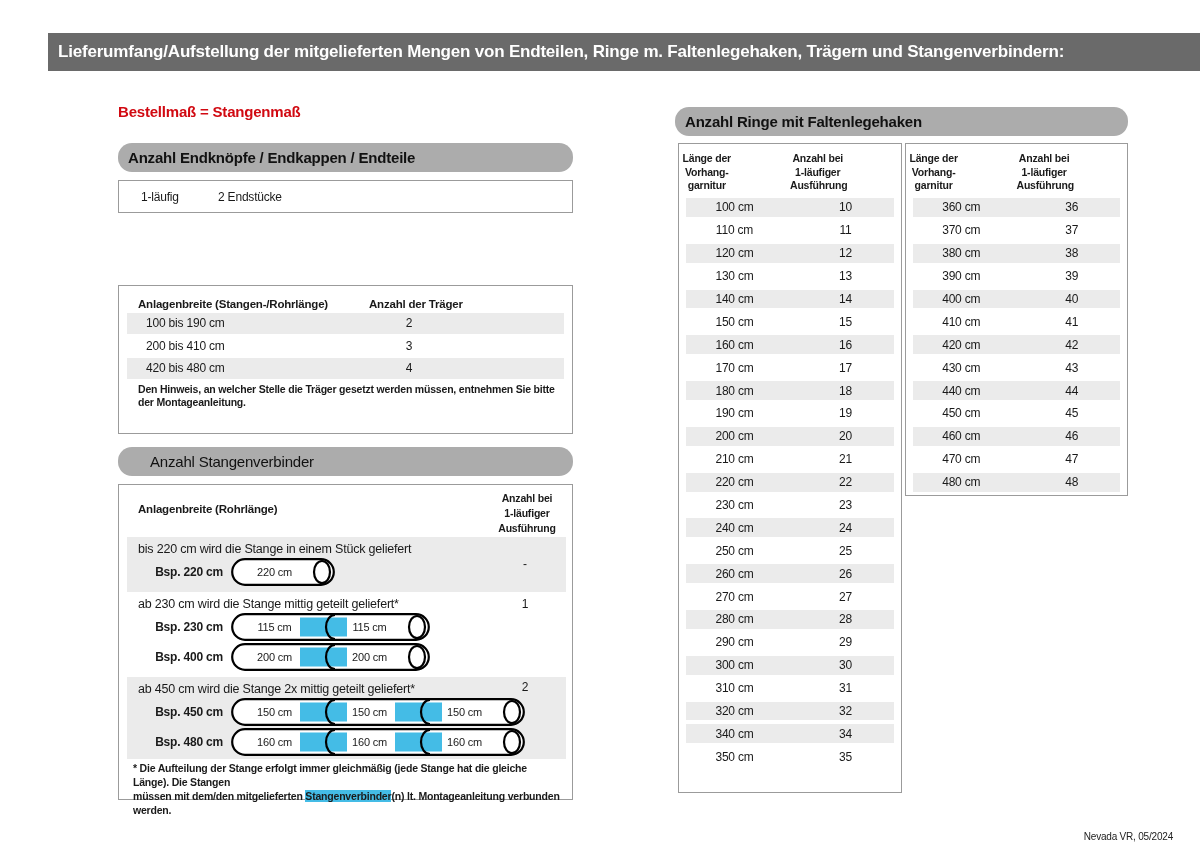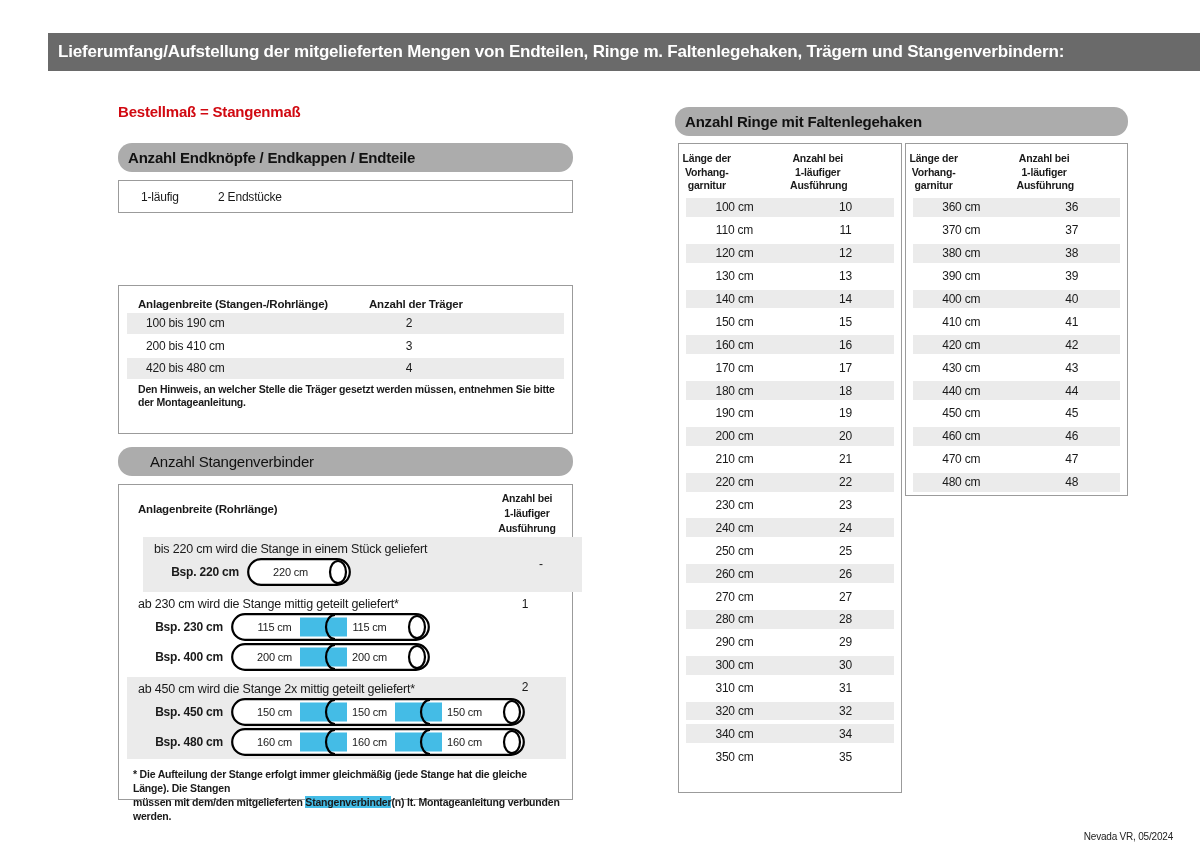--- a/index.html
+++ b/index.html
@@ -37,29 +37,29 @@
   .trow .b{position:absolute;left:250px;width:80px;text-align:center;top:50%;transform:translateY(-50%);}
   .t2 .note{position:absolute;left:19px;top:97px;width:420px;font-size:10.5px;font-weight:bold;line-height:13px;}
 
   
   .t3{left:118px;top:484px;width:455px;height:316px;font-size:12px;}
   .t3 .hc1{position:absolute;left:19px;top:18px;font-weight:bold;font-size:11.5px;}
   .t3 .hc2{position:absolute;left:366px;top:6px;width:84px;text-align:center;font-weight:bold;
            font-size:10.5px;line-height:15px;}
   .blk{position:absolute;left:8px;width:439px;}
   .blk.gray{background:var(--row-gray);}
-  .b1{top:52px;height:55px;margin-left:16px;}
+  .b1{top:52px;height:55px;}
   .b2{top:107px;height:85px;}
   .b3{top:192px;height:82px;}
   .blk .txt{padding:5px 0 1px 11px;font-size:12.5px;}
   .blk .count{position:absolute;left:358px;width:80px;text-align:center;font-size:12px;}
   .b1 .count{top:20px;} .b2 .count{top:5px;} .b3 .count{top:3px;}
   .rodrow{display:flex;align-items:center;height:30px;}
   .rodrow .lbl{width:104px;text-align:right;padding-right:8px;font-weight:bold;font-size:12px;box-sizing:border-box;}
-  .fnote{position:absolute;left:14px;top:276px;width:430px;font-size:10.5px;font-weight:bold;line-height:14px;margin-top:6px;}
+  .fnote{position:absolute;left:14px;top:276px;width:430px;font-size:10.5px;font-weight:bold;line-height:14px;}
   .fnote .hl{background:var(--blue);}
 
   
   .rt{position:absolute;top:143px;border:1px solid #9b9b9b;background:#fff;box-sizing:border-box;font-size:12px;}
   .rt-left{left:678px;width:224px;height:650px;}
   .rt-right{left:905px;width:223px;height:353px;}
   .rhdr{display:flex;padding-top:8px;height:44px;box-sizing:content-box;font-weight:bold;font-size:10.5px;
         line-height:13.5px;text-align:center;}
   .rhdr div{width:50%;}
   .rrow{position:relative;display:flex;height:22.9px;align-items:center;text-align:center;}

